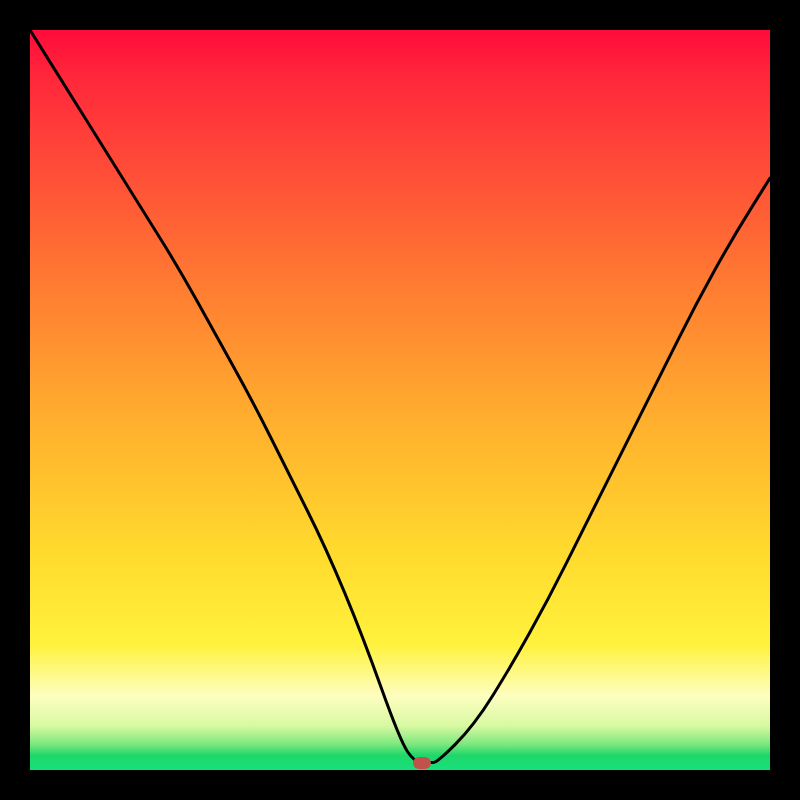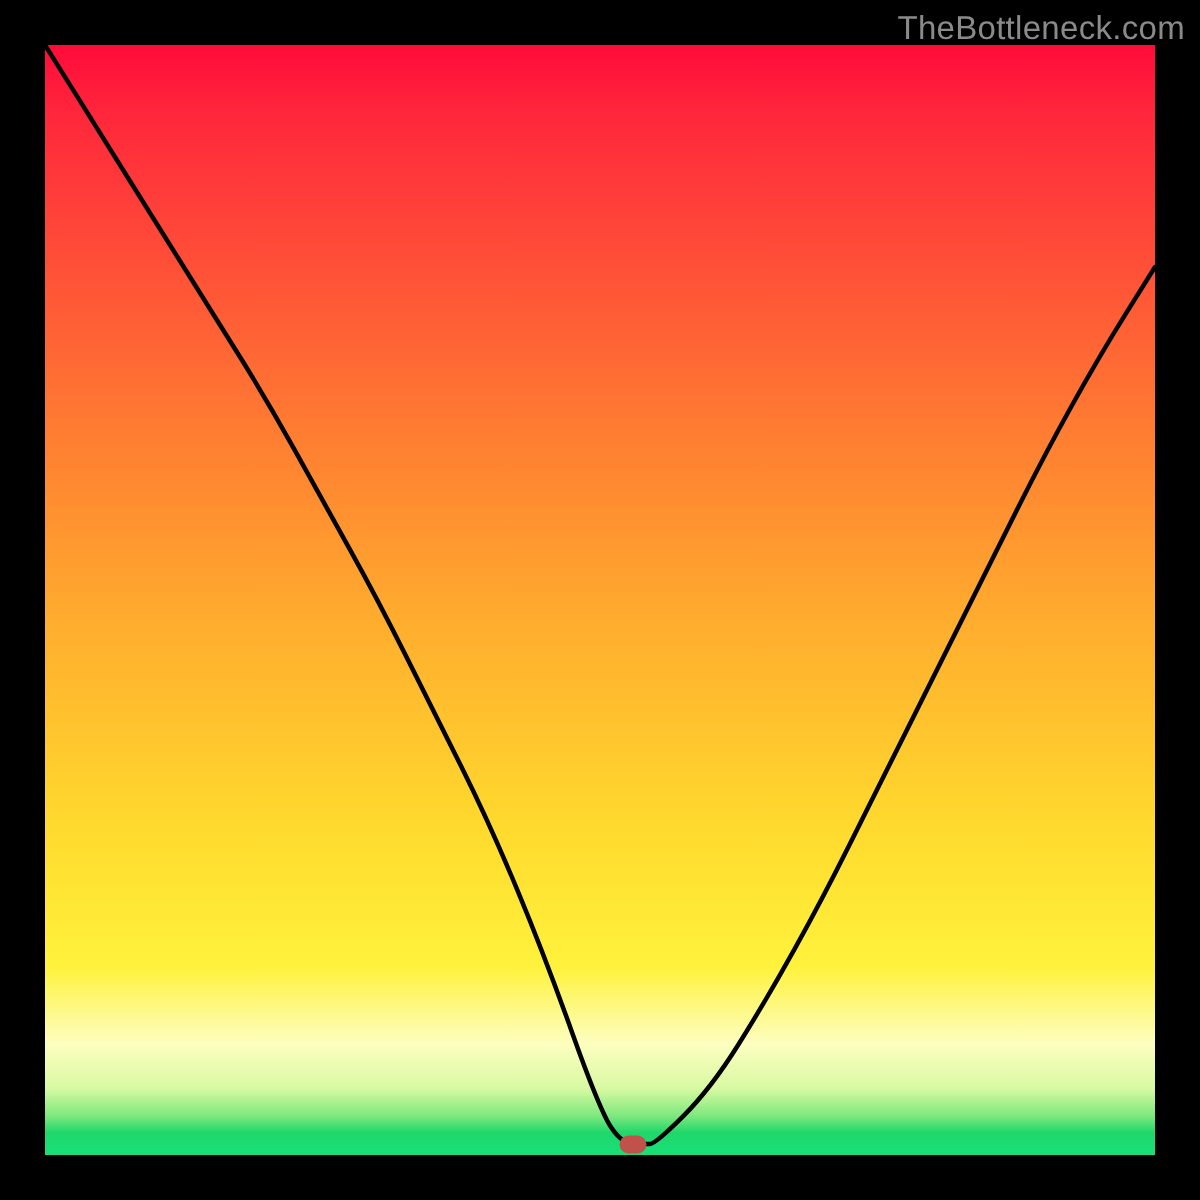--- a/index.html
+++ b/index.html
@@ -64,21 +64,20 @@
     height: 12px;
     background: #c0524b;
     border-radius: 6px;
   }
 </style>
 </head>
 <body>
 
 <div class="frame">
 
-  <div class="watermark">TheBottleneck.com</div>
 
   <div class="plot-area">
 
     <svg class="curve" viewBox="0 0 740 740" preserveAspectRatio="none">
       <path fill="none" stroke="#000" stroke-width="3" stroke-linecap="round" d="M 0.0 0.0 Q 0.0 0.0 18.5 29.6 Q 37.0 59.2 55.5 88.8 Q 74.0 118.4 92.5 148.0 Q 111.0 177.6 129.5 207.2 Q 148.0 236.8 166.5 270.1 Q 185.0 303.4 203.5 336.7 Q 222.0 370.0 240.5 407.0 Q 259.0 444.0 277.5 481.0 Q 296.0 518.0 314.5 562.4 Q 333.0 606.8 351.5 658.6 Q 370.0 710.4 377.4 721.5 Q 384.8 732.6 392.2 732.6 Q 399.6 732.6 403.3 732.6 Q 407.0 732.6 425.5 714.1 Q 444.0 695.6 462.5 666.0 Q 481.0 636.4 499.5 603.1 Q 518.0 569.8 536.5 532.8 Q 555.0 495.8 573.5 458.8 Q 592.0 421.8 610.5 384.8 Q 629.0 347.8 647.5 310.8 Q 666.0 273.8 684.5 240.5 Q 703.0 207.2 721.5 177.6 T 740.0 148.0"></path>
     </svg>
 
     <div class="marker" style="left:383.2px; top:726.6px; background:#c0524b;"></div>
 
   </div>

